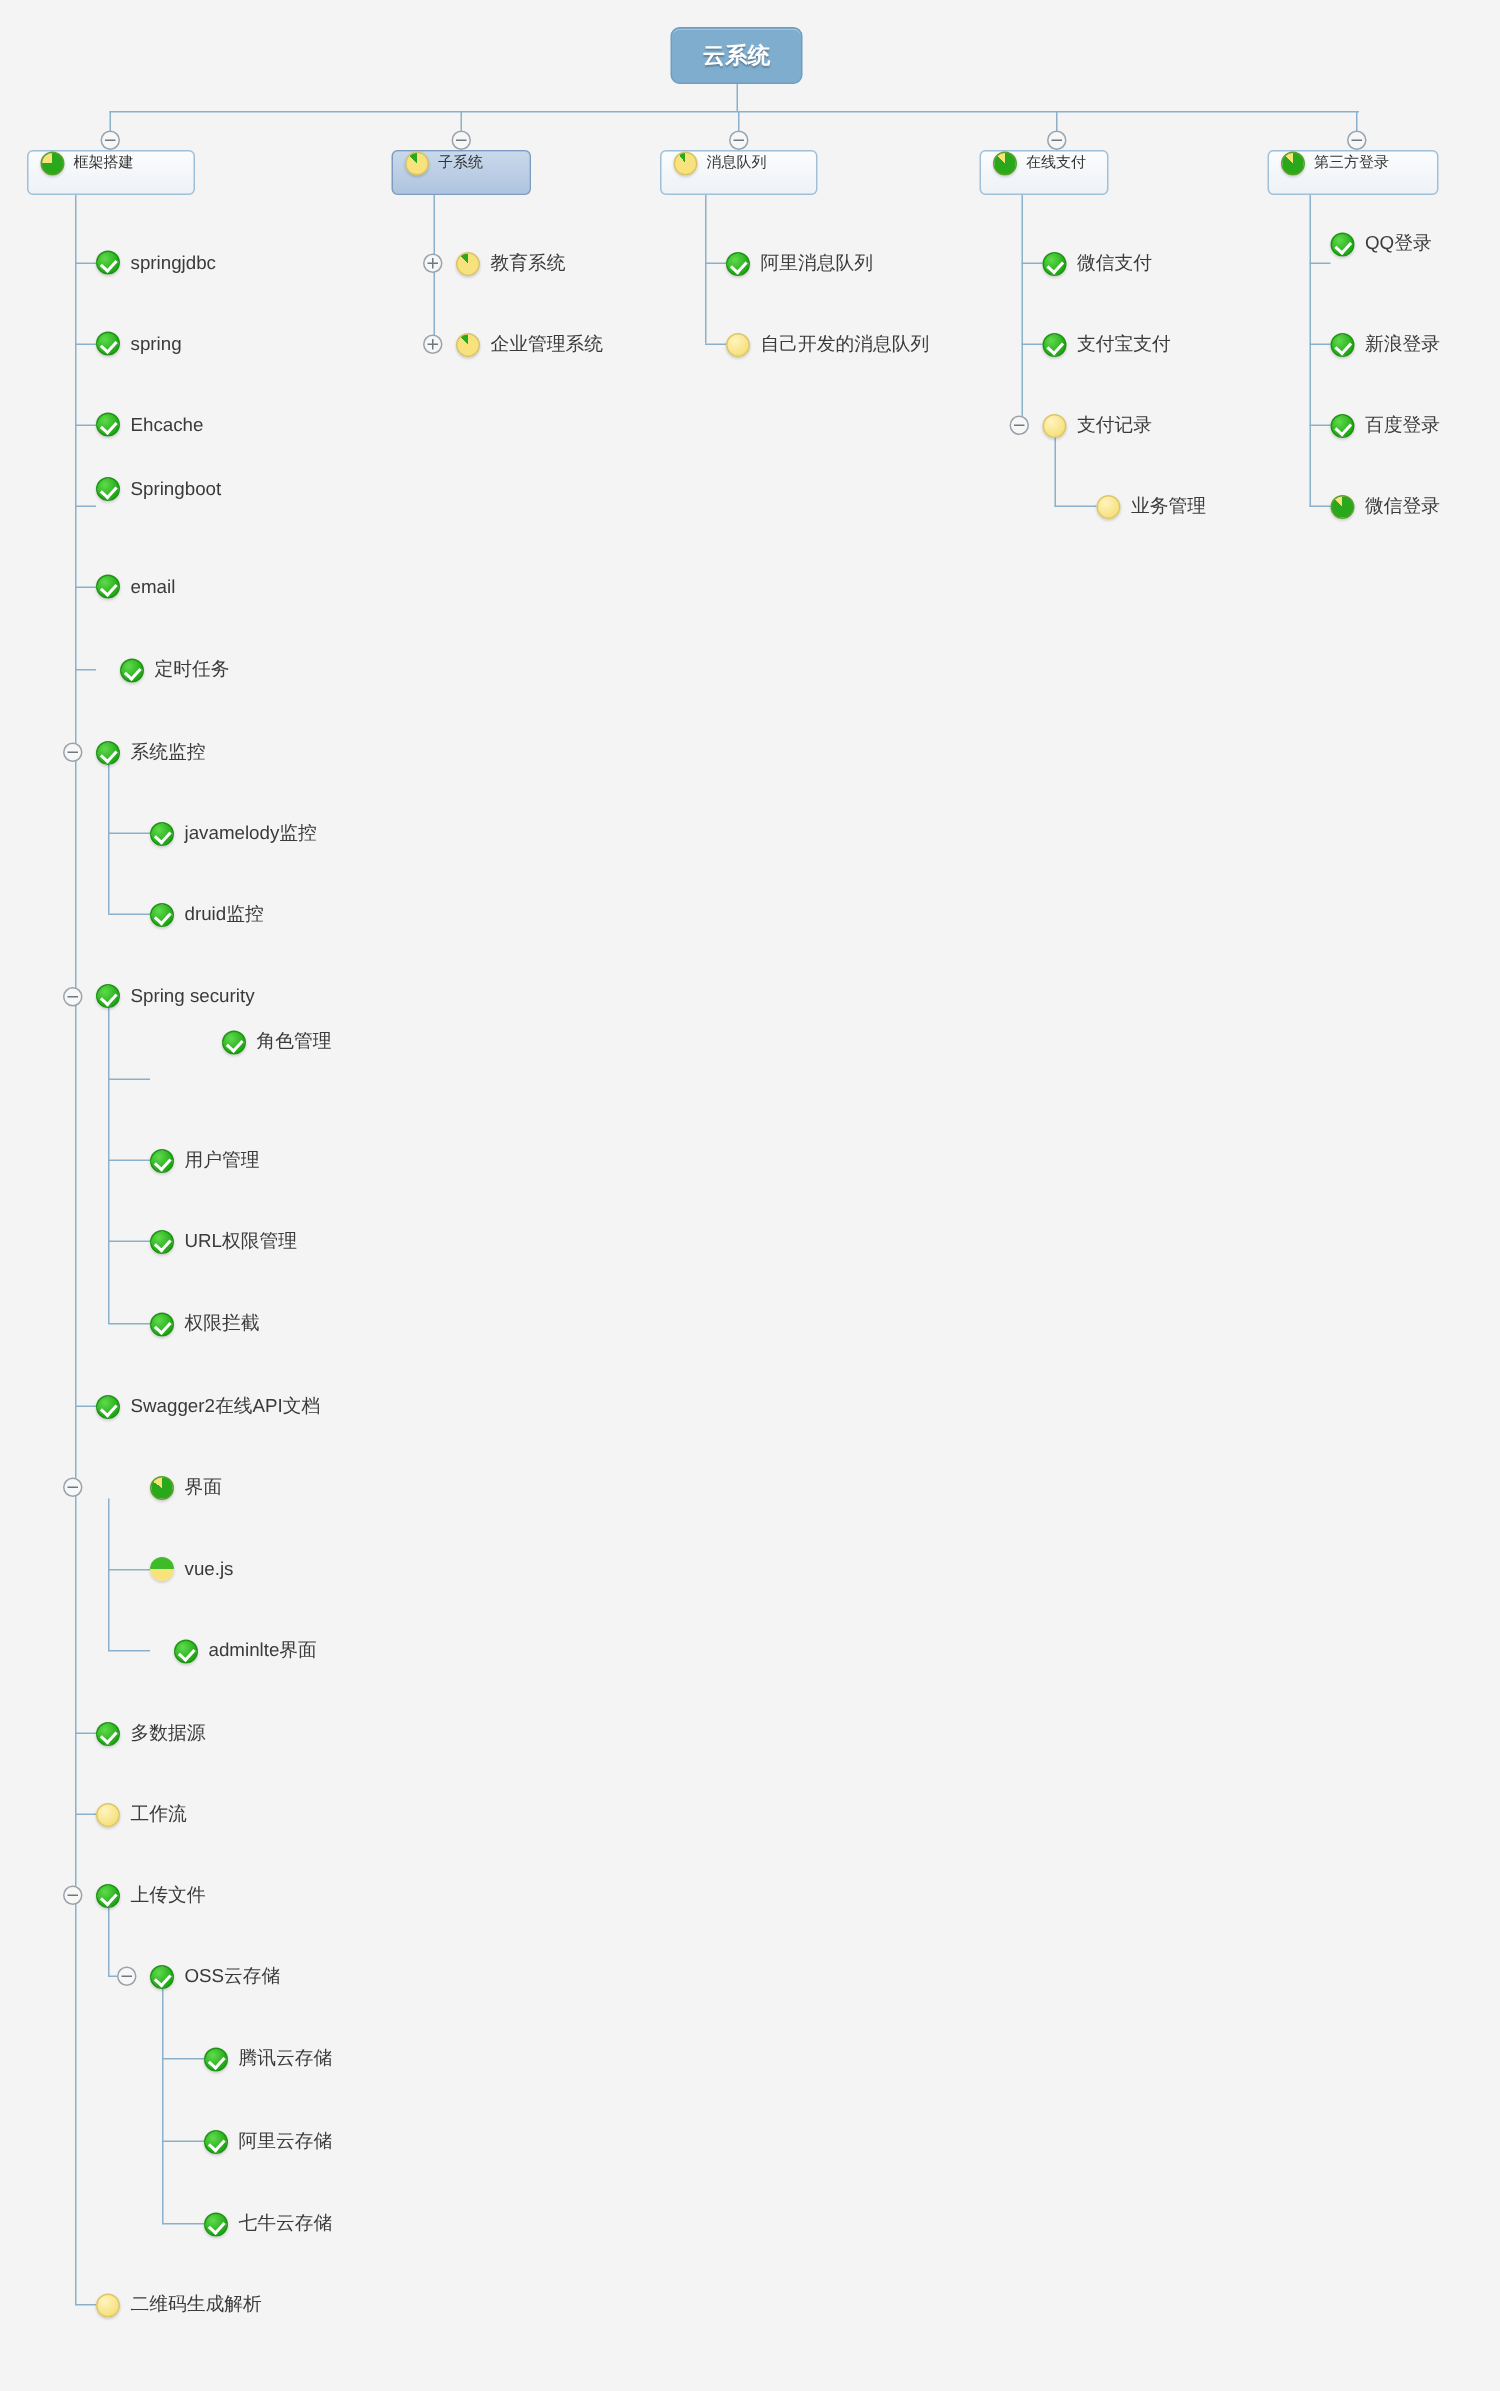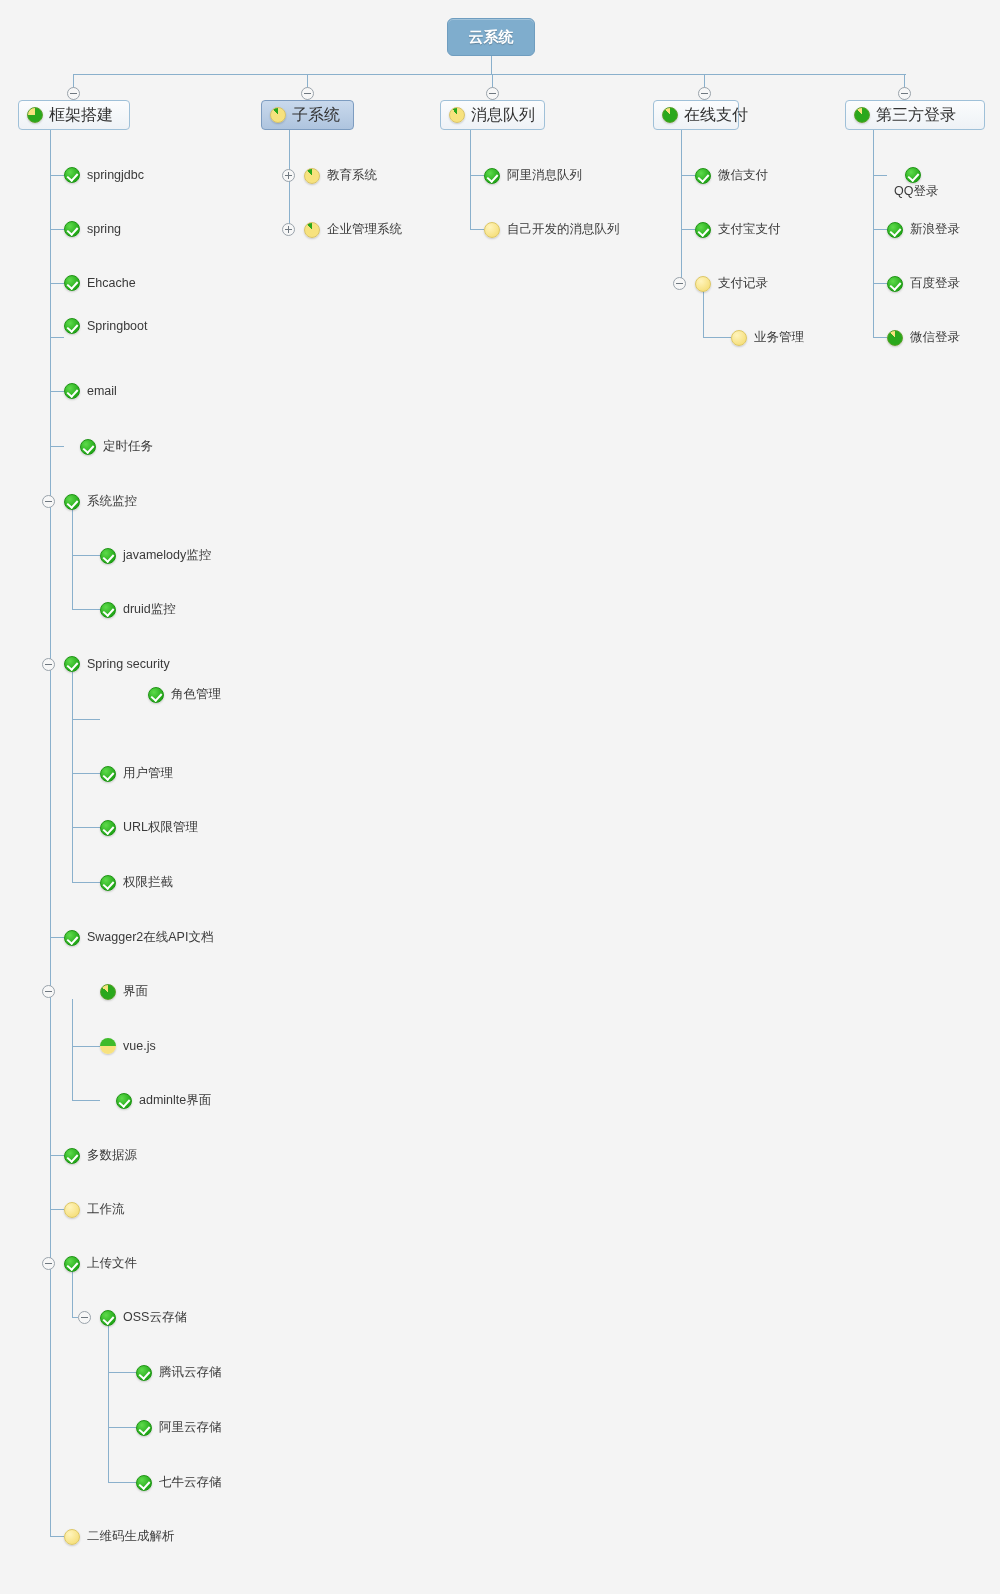--- a/index.html
+++ b/index.html
@@ -62,23 +62,22 @@
   }
 
   
   .l1 {
     position: absolute;
     height: 30px;
     border: 1px solid #9fc0d8;
     border-radius: 4px;
     background: linear-gradient(#fbfcfd, #eef2f6);
     display: flex;
-    align-items: center;
     padding: 0 10px 0 8px;
-    font-size: 16px;
+    font-size: 10px;
     color: #333;
     white-space: nowrap;
     z-index: 5;
   }
   .l1.sel {
     background: linear-gradient(#c9d9ec, #aec4de);
     border-color: #7d9cc0;
   }
   .l1 .lbl { margin-left: 6px; }
 
@@ -375,27 +374,27 @@
     <span class="bul todo"></span>
     <span class="lbl">支付记录</span>
   </div>
   <div class="ln v" style="left:703px; top:291px; height:47px;"></div>
   <div class="ln h" style="left:703px; top:337px; width:28px;"></div>
   <div class="node" style="left:731px; top:329px;">
     <span class="bul todo"></span>
     <span class="lbl">业务管理</span>
   </div>
 
-  <div class="l1" style="left:845px; top:100px; width:140px;">
+  <div class="l1" style="left:845px; top:100px; width:114px;">
     <span class="bul pie p88"></span>
     <span class="lbl">第三方登录</span>
   </div>
   <div class="ln v" style="left:873px; top:130px; height:208px;"></div>
   <div class="ln h" style="left:873px; top:175px; width:14px;"></div>
-  <div class="node" style="left:887px; top:167px;flex-direction:column;">
+  <div class="node" style="left:887px; top:154px;">
     <span class="bul done"></span>
     <span class="lbl">QQ登录</span>
   </div>
   <div class="ln h" style="left:873px; top:229px; width:14px;"></div>
   <div class="node" style="left:887px; top:221px;">
     <span class="bul done"></span>
     <span class="lbl">新浪登录</span>
   </div>
   <div class="ln h" style="left:873px; top:283px; width:14px;"></div>
   <div class="node" style="left:887px; top:275px;">

